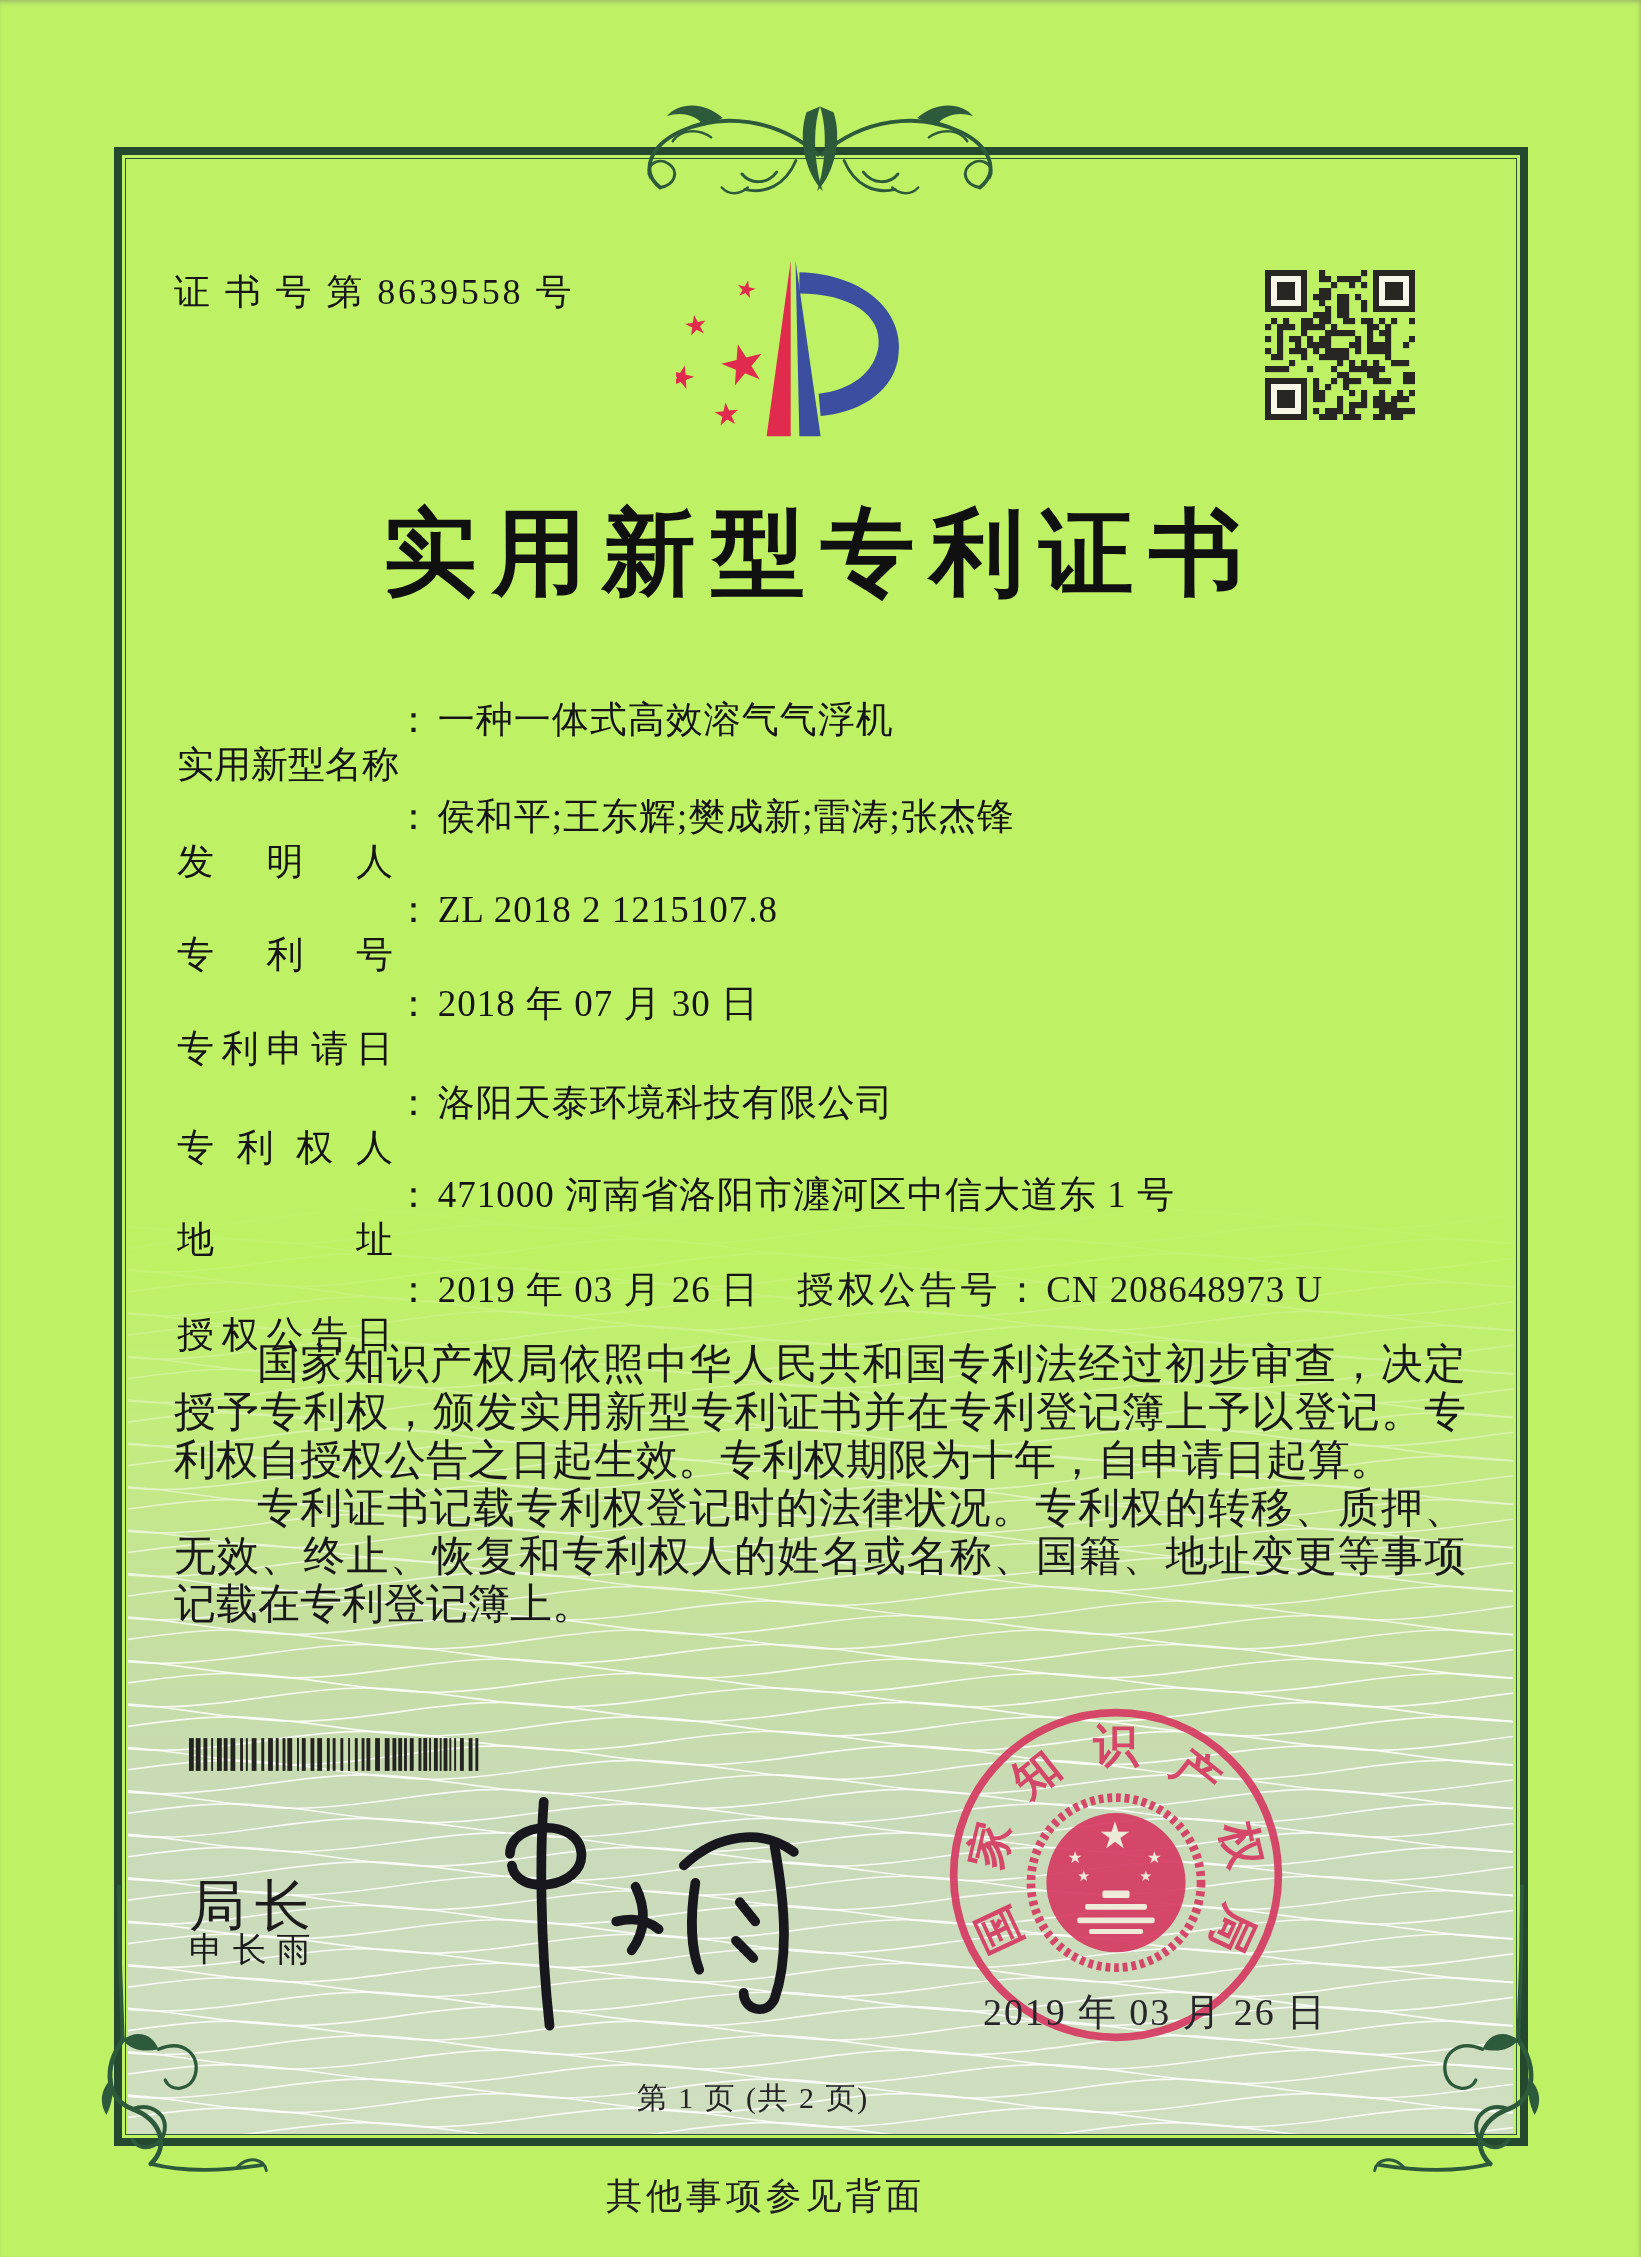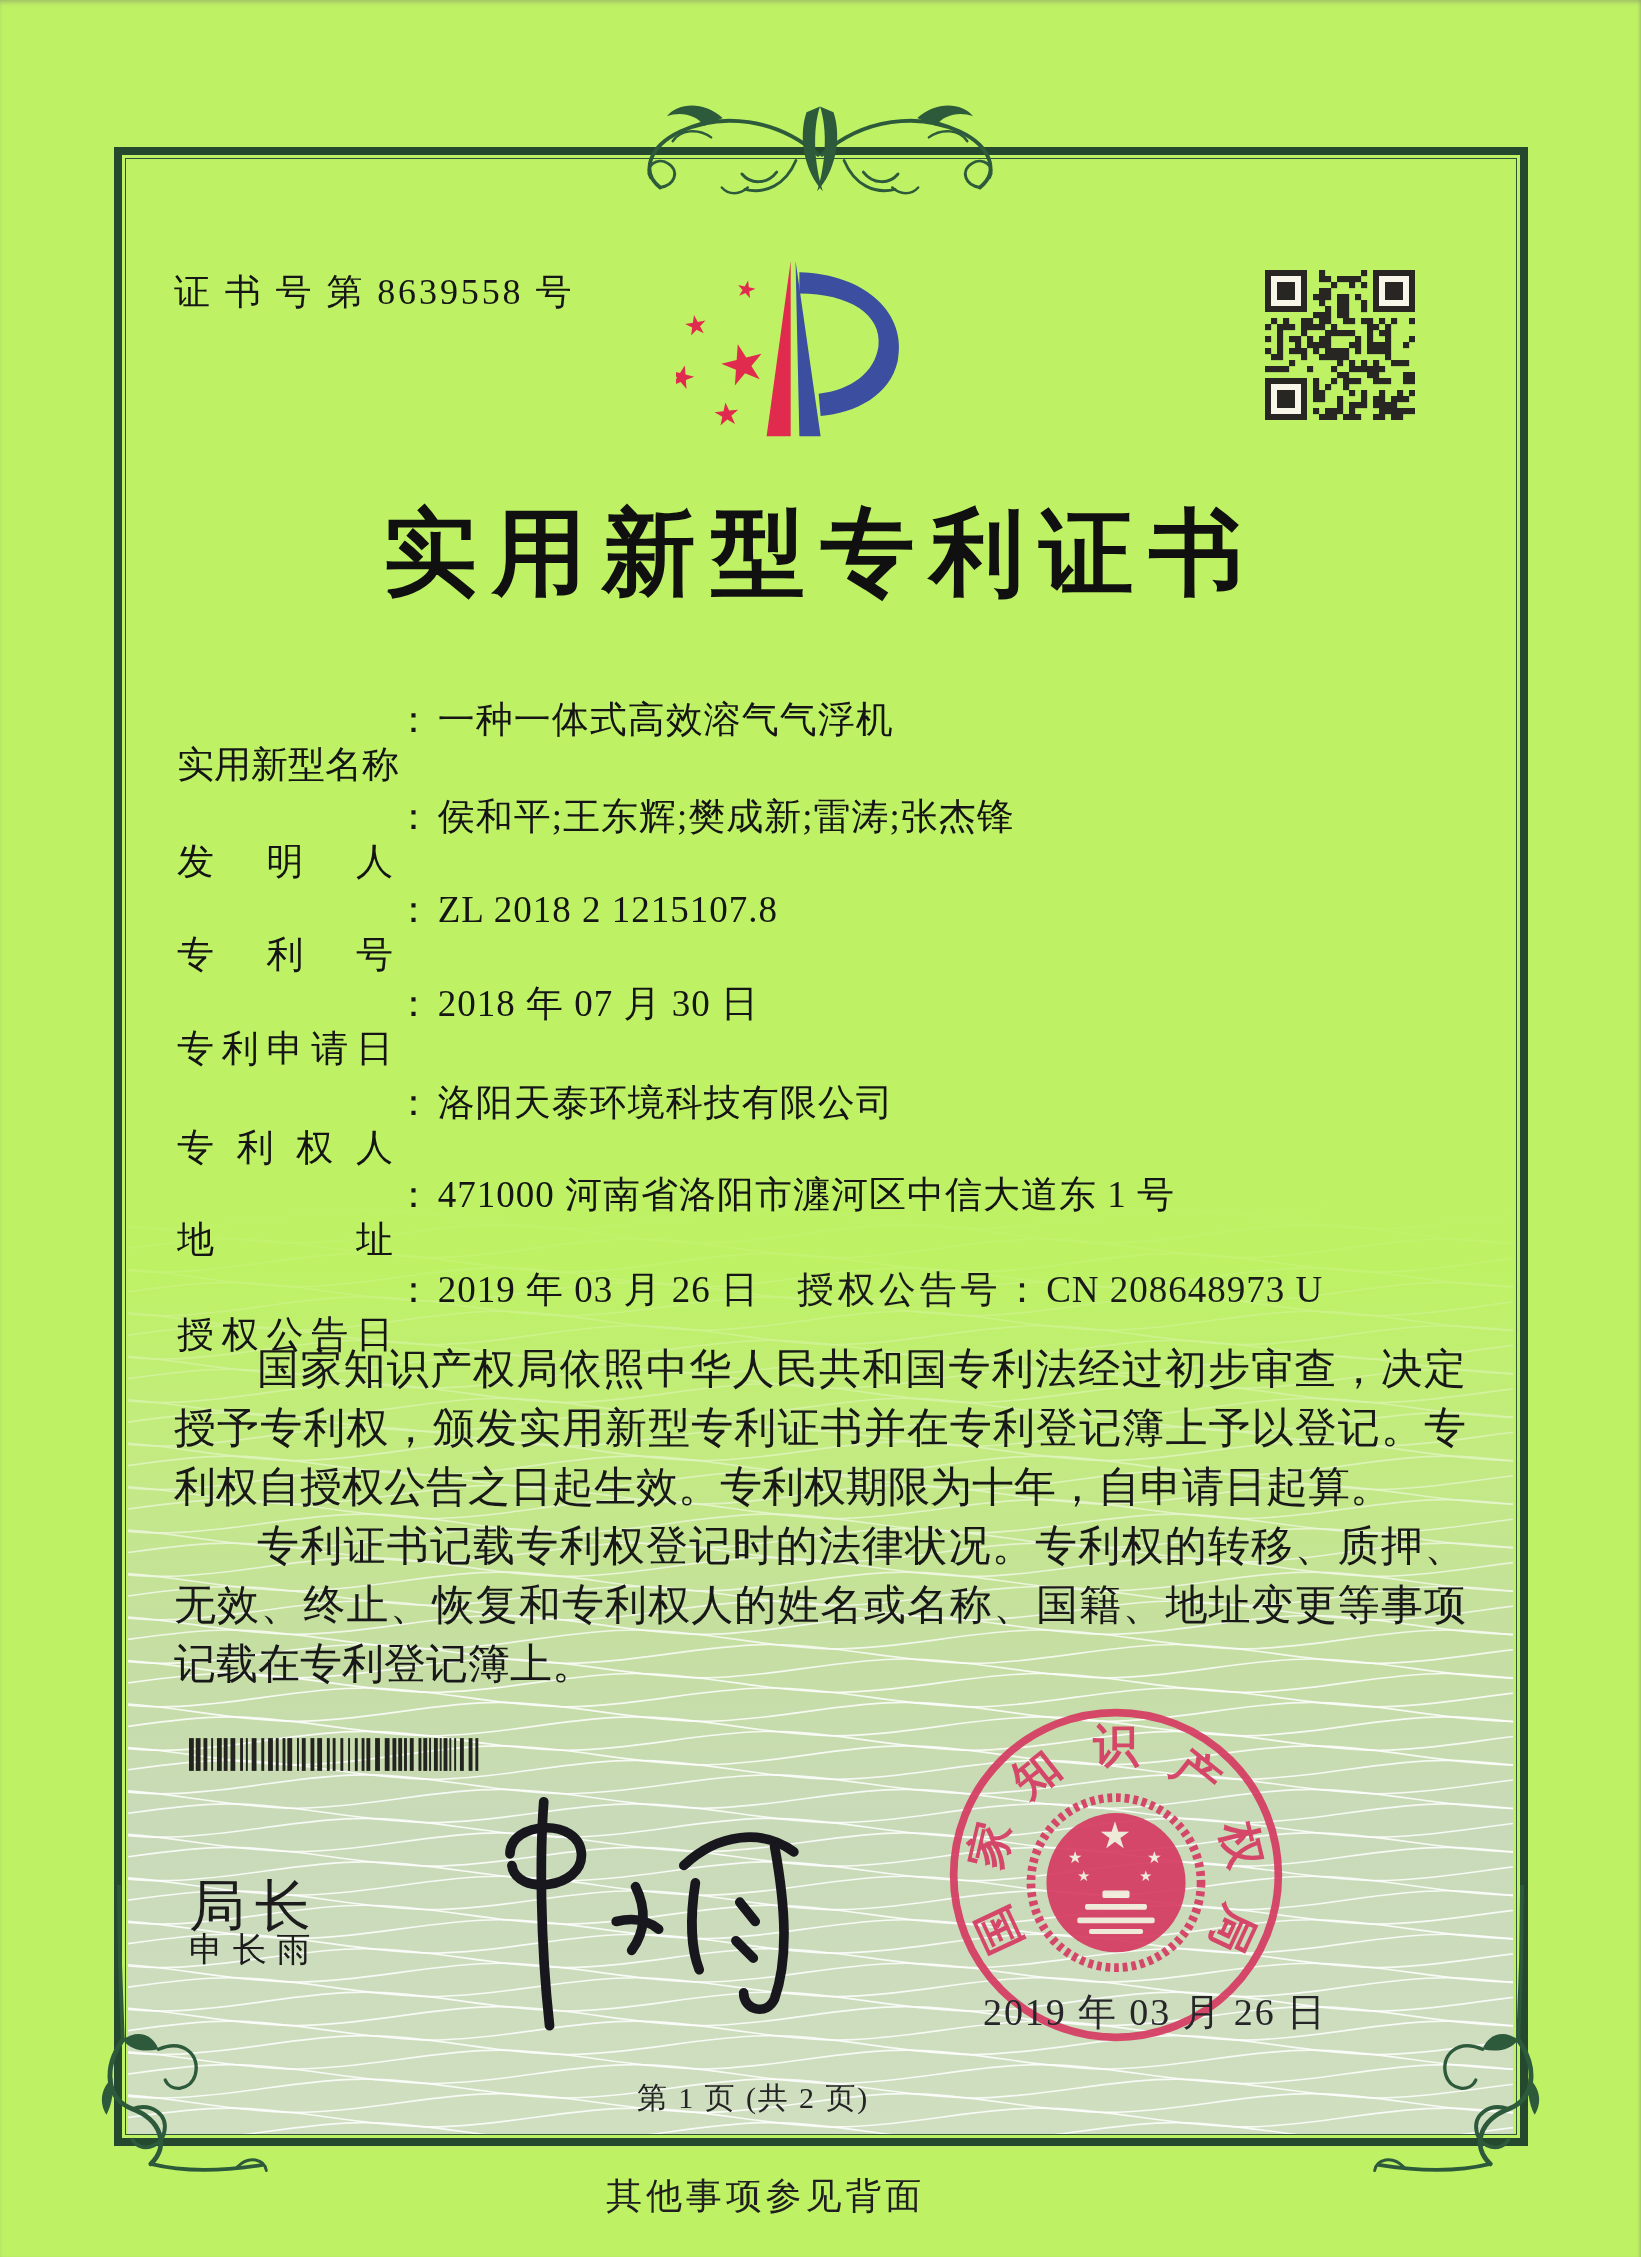--- a/index.html
+++ b/index.html
@@ -40,21 +40,21 @@
   
   .row{position:absolute;left:177px;font-size:37px;white-space:nowrap;color:#151515;}
   .flabel{display:inline-block;width:216px;text-align:justify;text-align-last:justify;
     font-family:"Liberation Sans","DejaVu Sans",sans-serif;font-weight:500;vertical-align:top;margin-top:45px;}
   .fcolon{display:inline-block;margin:0 5.8px 0 1.9px;font-family:"Liberation Sans","DejaVu Sans",sans-serif;}
   .fvalue{display:inline-block;letter-spacing:1px;}
   .grant-row{position:absolute;left:797px;top:1265px;font-size:37px;white-space:nowrap;}
   .grant-row .glabel{font-family:"Liberation Sans","DejaVu Sans",sans-serif;letter-spacing:3.9px;font-weight:500;}
   
   .body-text{position:absolute;left:174px;top:1340px;width:1292px;}
-  .body-text p{margin:0;font-size:42px;line-height:59px;text-align:justify;text-indent:83px;color:#181818;}
+  .body-text p{margin:0;font-size:42px;line-height:48px;text-align:justify;text-indent:83px;color:#181818;}
   
   .barcode{position:absolute;left:189px;top:1738px;}
   .director-label{position:absolute;left:189px;top:1869px;font-size:56px;letter-spacing:9.7px;
     font-family:"Liberation Sans","DejaVu Sans",sans-serif;font-weight:500;color:#1c1c1c;}
   .director-name{position:absolute;left:189px;top:1927px;font-size:34px;letter-spacing:9.7px;
     font-family:"Liberation Sans","DejaVu Sans",sans-serif;font-weight:500;color:#1c1c1c;}
   .signature{position:absolute;left:452px;top:1794px;}
   .signature path{fill:none;stroke:#17171d;stroke-width:10;stroke-linecap:round;stroke-linejoin:round;}
   .seal{position:absolute;left:944px;top:1701px;}
   .seal-char{fill:#d63b62;font-size:47px;font-weight:700;text-anchor:middle;

